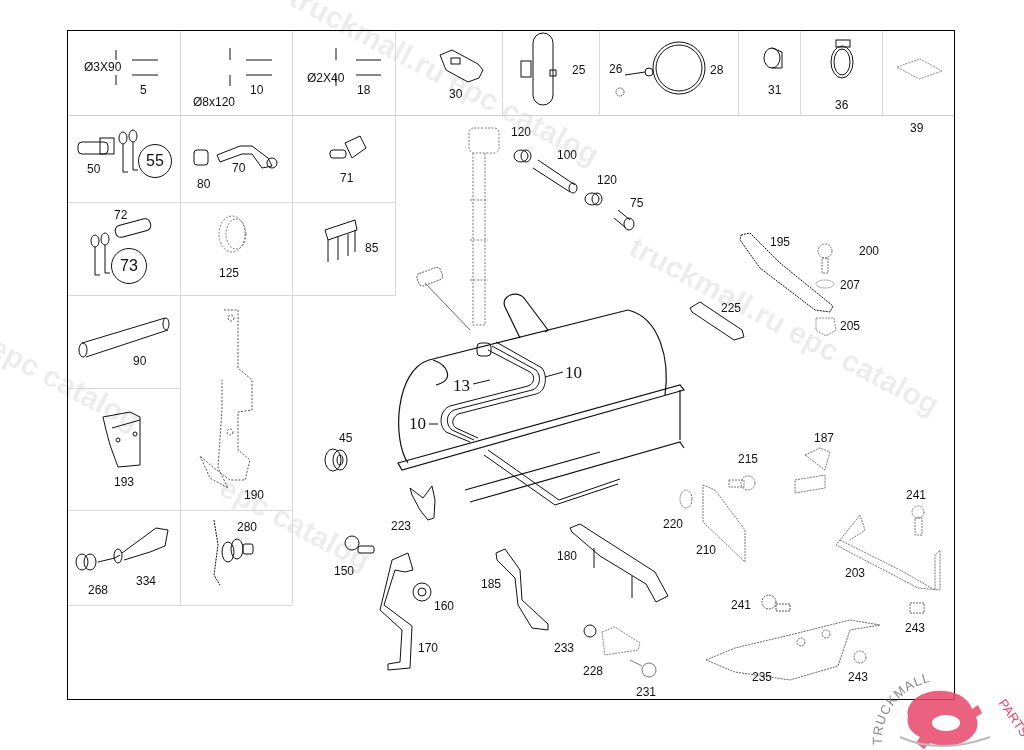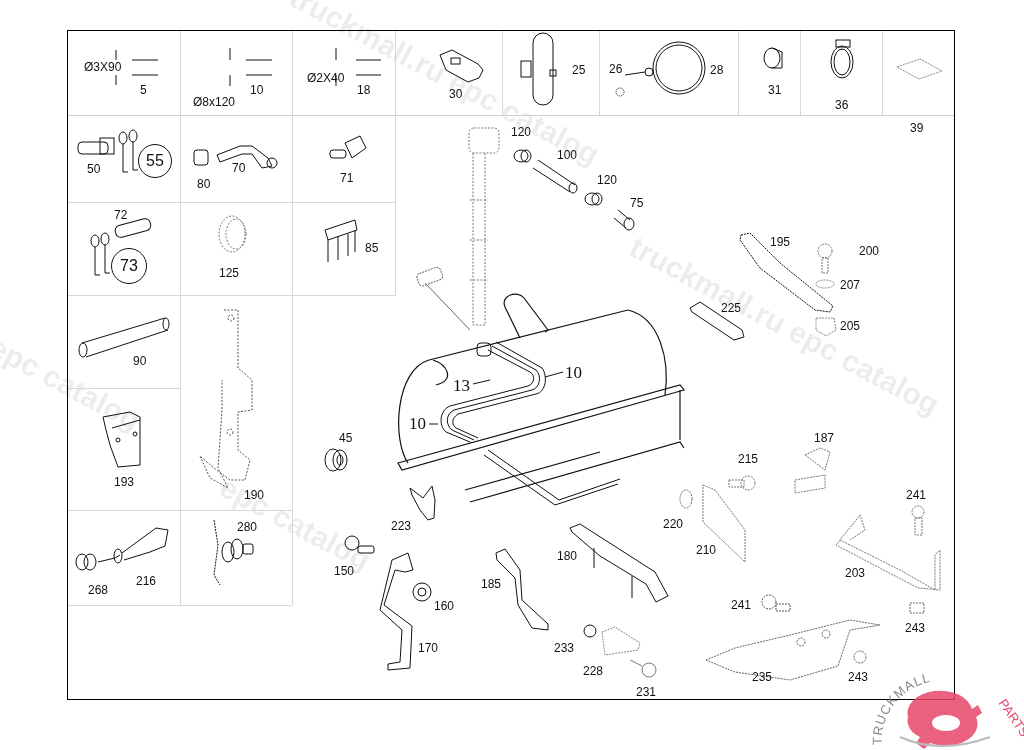--- a/index.html
+++ b/index.html
@@ -361,21 +361,21 @@
 <div class="lbl" style="left:232px;top:160px;">70</div>
 <div class="lbl" style="left:340px;top:170px;">71</div>
 <div class="lbl" style="left:114px;top:207px;">72</div>
 <div class="circ" style="left:111px;top:248px;width:34px;height:34px;">73</div>
 <div class="lbl" style="left:219px;top:265px;">125</div>
 <div class="lbl" style="left:365px;top:240px;">85</div>
 <div class="lbl" style="left:133px;top:353px;">90</div>
 <div class="lbl" style="left:244px;top:487px;">190</div>
 <div class="lbl" style="left:114px;top:474px;">193</div>
 <div class="lbl" style="left:76px;top:582px;margin-left:12px;">268</div>
-<div class="lbl" style="left:136px;top:573px;">216</div>
+<div class="lbl" style="left:136px;top:573px;">334</div>
 <div class="lbl" style="left:237px;top:519px;">280</div>
 
 <div class="lbl" style="left:511px;top:124px;">120</div>
 <div class="lbl" style="left:557px;top:147px;">100</div>
 <div class="lbl" style="left:597px;top:172px;">120</div>
 <div class="lbl" style="left:630px;top:195px;">75</div>
 <div class="lbl" style="left:770px;top:234px;">195</div>
 <div class="lbl" style="left:840px;top:243px;margin-left:19px;">200</div>
 <div class="lbl" style="left:840px;top:277px;">207</div>
 <div class="lbl" style="left:840px;top:318px;">205</div>

